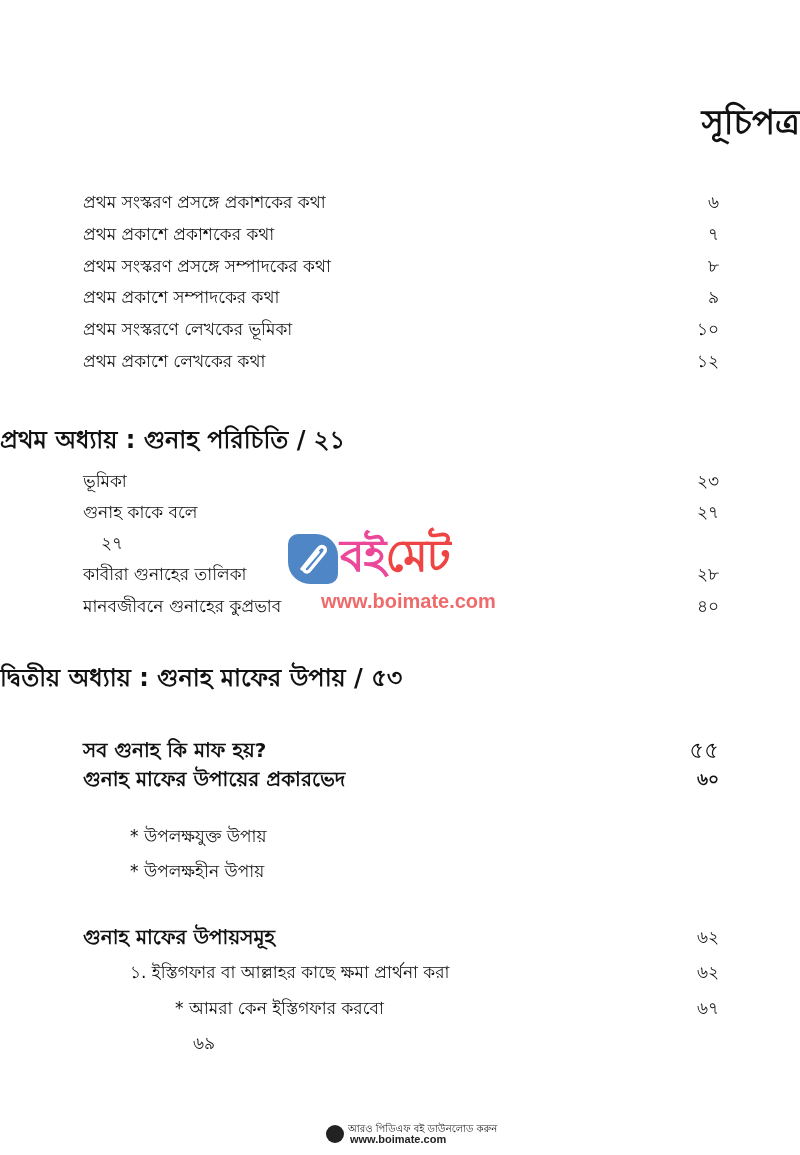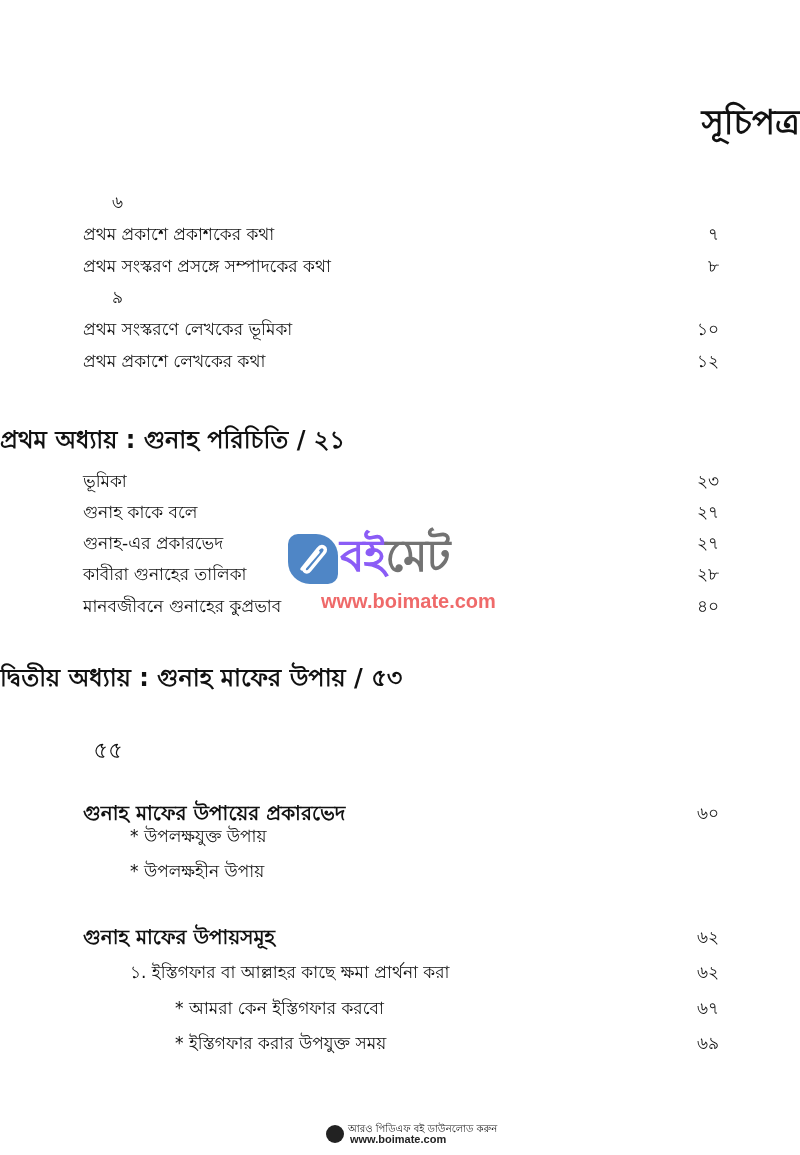--- a/index.html
+++ b/index.html
@@ -30,22 +30,22 @@
   }
   .wm-clip {
     position:absolute; left:0; top:4px; width:50px; height:50px;
     background:#4f86c6; border-radius:10px 22px 10px 22px;
   }
   .wm-clip svg { position:absolute; left:6px; top:5px; }
   .wm-text {
     position:absolute; left:52px; top:-4px; font-size:44px; font-weight:bold; line-height:60px;
     letter-spacing:-1px;
   }
-  .wm-text .a { color:#8b5cf6; }
-  .wm-text .b { color:#737373; }
+  .wm-text .a { color:#ec4899; }
+  .wm-text .b { color:#ef4444;font-family:Liberation Serif, serif; }
   .wm-url {
     position:absolute; left:33px; top:58px; font-size:20px; font-weight:bold; color:#ef6a6a;
     font-family:"Liberation Sans", sans-serif; line-height:26px;
   }
   .footer {
     position:absolute; left:326px; top:1121px; width:160px; height:30px;
   }
   .footer-icon {
     position:absolute; left:0; top:4px; width:18px; height:18px; border-radius:50%; background:#222;
   }
@@ -56,31 +56,33 @@
     position:absolute; left:24px; top:12px; font-size:11px; font-weight:bold; line-height:13px; color:#222;
     font-family:"Liberation Sans", sans-serif;
   }
 </style>
 </head>
 <body>
 
 <div class="title">সূচিপত্র</div>
 
 <div class="row" style="top:187px">
+  <span>প্রথম সংস্করণ প্রসঙ্গে প্রকাশকের কথা</span>
   <span class="num">৬</span>
 </div>
 <div class="row" style="top:219px">
   <span>প্রথম প্রকাশে প্রকাশকের কথা</span>
   <span class="num">৭</span>
 </div>
 <div class="row" style="top:251px">
   <span>প্রথম সংস্করণ প্রসঙ্গে সম্পাদকের কথা</span>
   <span class="num">৮</span>
 </div>
 <div class="row" style="top:282px">
+  <span>প্রথম প্রকাশে সম্পাদকের কথা</span>
   <span class="num">৯</span>
 </div>
 <div class="row" style="top:314px">
   <span>প্রথম সংস্করণে লেখকের ভূমিকা</span>
   <span class="num">১০</span>
 </div>
 <div class="row" style="top:346px">
   <span>প্রথম প্রকাশে লেখকের কথা</span>
   <span class="num">১২</span>
 </div>
@@ -89,21 +91,20 @@
 
 <div class="row" style="top:466px">
   <span>ভূমিকা</span>
   <span class="num">২৩</span>
 </div>
 <div class="row" style="top:497px">
   <span>গুনাহ কাকে বলে</span>
   <span class="num">২৭</span>
 </div>
 <div class="row" style="top:528px">
-  <span>গুনাহ-এর প্রকারভেদ</span>
   <span class="num">২৭</span>
 </div>
 <div class="row" style="top:559px">
   <span>কাবীরা গুনাহের তালিকা</span>
   <span class="num">২৮</span>
 </div>
 <div class="row" style="top:591px">
   <span>মানবজীবনে গুনাহের কুপ্রভাব</span>
   <span class="num">৪০</span>
 </div>
@@ -116,25 +117,26 @@
   </div>
   <div class="wm-text">
     <span class="a">বই</span><span class="b">মেট</span>
   </div>
   <div class="wm-url">www.boimate.com</div>
 </div>
 
 <div class="chapter" style="top:658px">দ্বিতীয় অধ্যায় : গুনাহ মাফের উপায় / ৫৩</div>
 
 <div class="row bold" style="top:735px">
+  <span>সব গুনাহ কি মাফ হয়?</span>
   <span class="num" style="font-weight:normal;font-size:23px">৫৫</span>
 </div>
-<div class="row bold" style="top:798px">
+<div class="row bold" style="top:764px">
   <span>গুনাহ মাফের উপায়ের প্রকারভেদ</span>
-  <span class="num" style="font-weight:normal;font-size:17px">৬০</span>
+  <span class="num" style="font-weight:bold;font-size:17px">৬০</span>
 </div>
 <div class="row ind1" style="top:821px">
   <span>* উপলক্ষযুক্ত উপায়</span>
   <span class="num"></span>
 </div>
 <div class="row ind1" style="top:856px">
   <span>* উপলক্ষহীন উপায়</span>
   <span class="num"></span>
 </div>
 <div class="row bold" style="top:922px">
@@ -143,21 +145,20 @@
 </div>
 <div class="row ind1" style="top:957px">
   <span>১. ইস্তিগফার বা আল্লাহর কাছে ক্ষমা প্রার্থনা করা</span>
   <span class="num">৬২</span>
 </div>
 <div class="row ind2" style="top:993px">
   <span>* আমরা কেন ইস্তিগফার করবো</span>
   <span class="num">৬৭</span>
 </div>
 <div class="row ind2" style="top:1028px">
-  <span>* ইস্তিগফার করার উপযুক্ত সময়</span>
   <span class="num">৬৯</span>
 </div>
 
 <div class="footer">
   <div class="footer-icon"></div>
   <div class="footer-line1">আরও পিডিএফ বই ডাউনলোড করুন</div>
   <div class="footer-line2">www.boimate.com</div>
 </div>
 
 </body></html>

